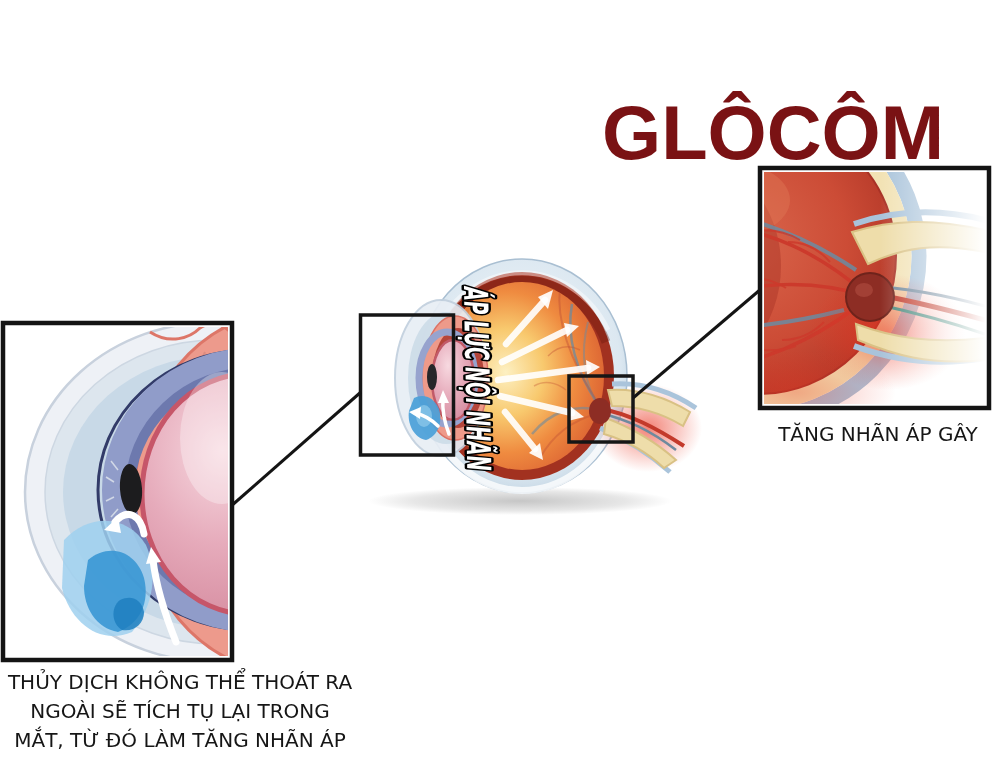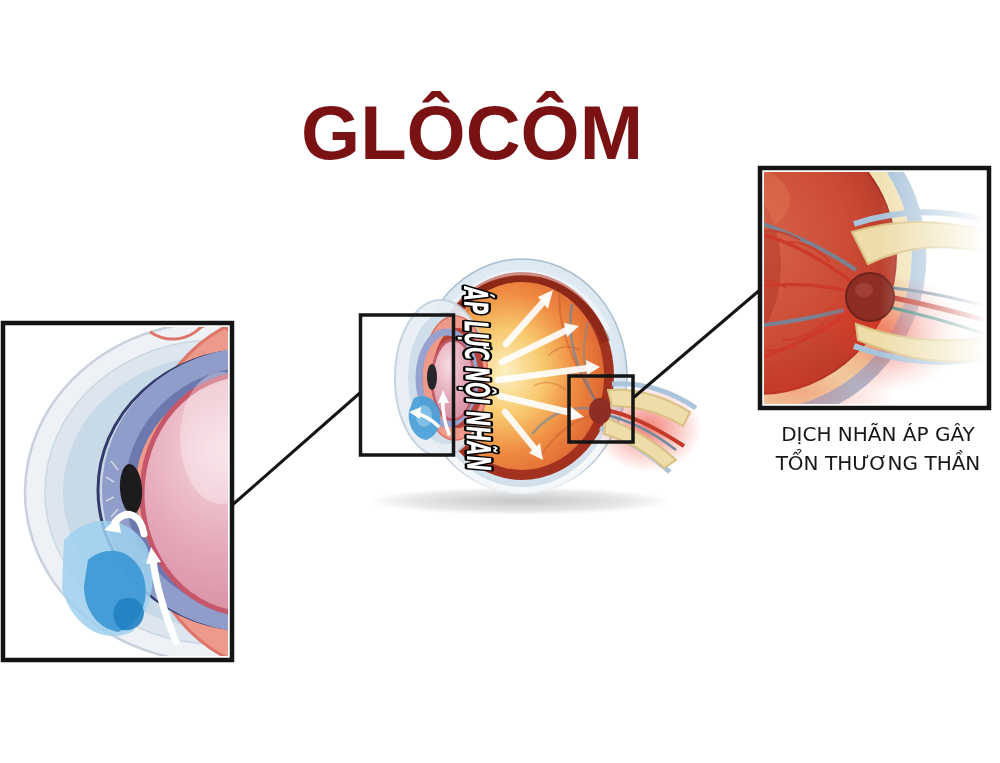--- a/index.html
+++ b/index.html
@@ -1,21 +1,21 @@
 <!DOCTYPE html>
 <html><head>
 <meta charset="utf-8">
 <style>
   html,body{margin:0;padding:0;background:#fff;}
   #stage{
     position:relative;width:1000px;height:763px;background:#fff;overflow:hidden;
     font-family:"DejaVu Sans",sans-serif;
   }
   .title{
-    position:absolute;top:44px;left:0;width:944px;text-align:center;
+    position:absolute;top:44px;left:0;width:944px;text-align:right;
     font-family:"Liberation Sans","DejaVu Sans",sans-serif;
     font-size:76px;font-weight:700;letter-spacing:0px;color:#7a1214;line-height:1.0;
   }
   .caption{
     position:absolute;text-align:center;color:#161616;
     font-family:"DejaVu Sans",sans-serif;font-size:20px;line-height:29px;font-weight:500;
   }
   .caption-left{left:0;top:668px;width:360px;}
   .caption-right{left:756px;top:420px;width:244px;}
   .caption span{display:block;}
@@ -224,19 +224,23 @@
         <path d="M 872 294 C 910 300 948 310 985 320" stroke="#c23b2c" stroke-width="5" fill="none"></path>
         <path d="M 876 304 C 912 312 950 322 985 334" stroke="#4b8a7e" stroke-width="3" fill="none"></path>
         <circle cx="870" cy="297" r="24" fill="#8d2d24" stroke="#6f231b" stroke-width="2"></circle>
         <ellipse cx="864" cy="290" rx="9" ry="7" fill="#a8453a" opacity="0.8"></ellipse>
         <rect x="880" y="172" width="106" height="232" fill="url(#gFadeW)"></rect>
       </g>
       <rect class="inset-border" x="760" y="168" width="229" height="240"></rect>
     </g>
   </svg>
 
+  <div class="caption caption-left">
+    <span>THỦY DỊCH KHÔNG THỂ THOÁT RA</span>
+    <span>NGOÀI SẼ TÍCH TỤ LẠI TRONG</span>
+    <span>MẮT, TỪ ĐÓ LÀM TĂNG NHÃN ÁP</span>
+  </div>
 
   <div class="caption caption-right">
-    <span>DỊCH NHÃN ÁP GÂY</span>
-    <span>TỔN THƯƠNG THẦN</span>
+    <span>TĂNG NHÃN ÁP GÂY</span>
   </div>
 
 </div>
 
 </body></html>

